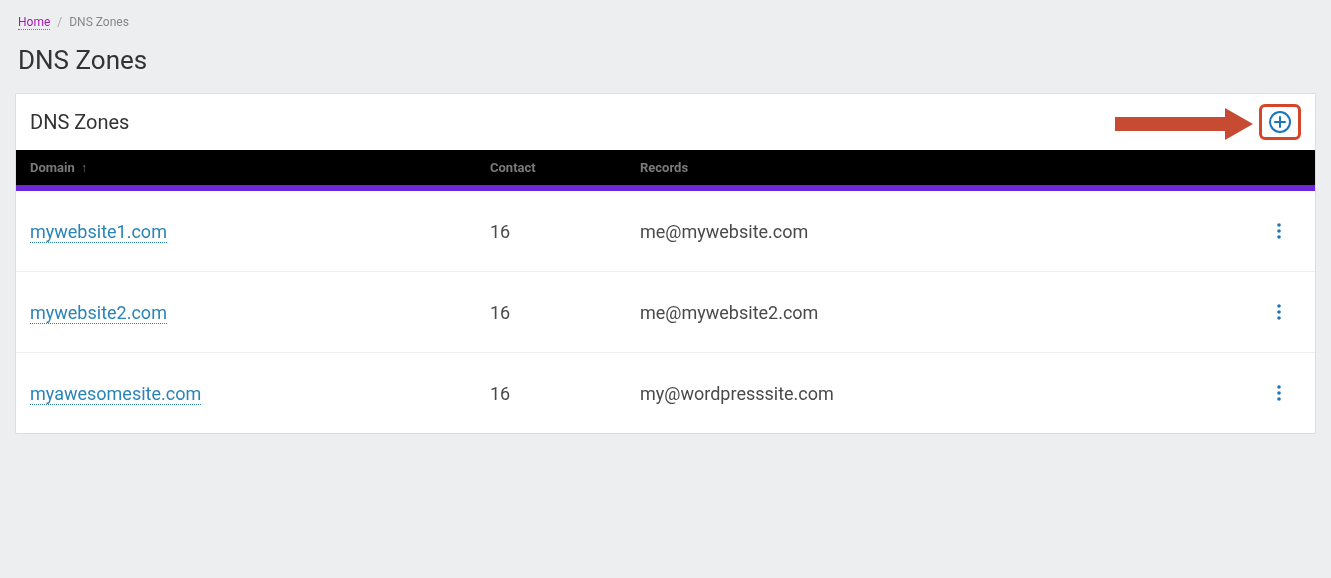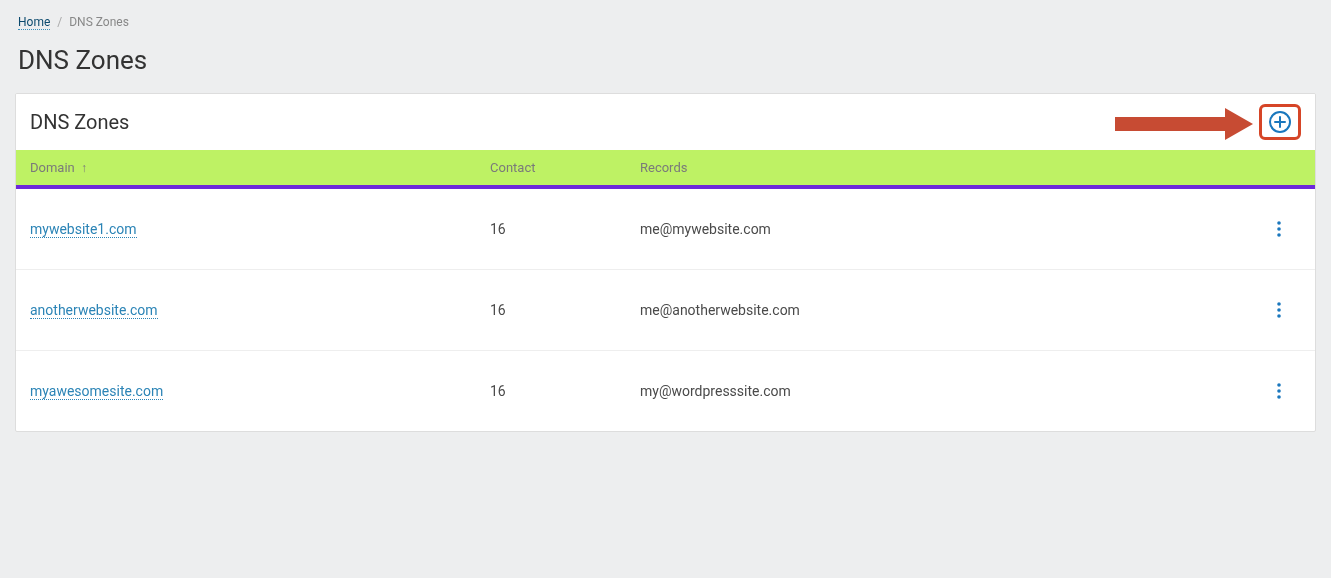--- a/index.html
+++ b/index.html
@@ -10,21 +10,21 @@
       width: 1331px;
       height: 578px;
       padding: 15px;
     }
     .breadcrumb {
       font-size: 12px;
       color: #888;
       padding: 0 0 10px 3px;
     }
     .breadcrumb a {
-      color: #0c4a6e;
+      color: #a21caf;
       text-decoration: none;
       border-bottom: 1px dotted #3a8fbb;
     }
     .breadcrumb .sep { margin: 0 4px; color: #aaa; }
     .page-title {
       font-size: 26px;
       font-weight: 400;
       color: #333;
       margin: 6px 0 18px 3px;
     }
@@ -81,31 +81,31 @@
       background: #c74b33;
     }
     .arrow-head {
       width: 0; height: 0;
       border-left: 28px solid #c74b33;
       border-top: 16px solid transparent;
       border-bottom: 16px solid transparent;
     }
     table { width: 100%; border-collapse: collapse; }
     thead th {
-      background: #bef264;
+      background: #000000;
       text-align: left;
-      font-weight: 400;
+      font-weight: 700;
       font-size: 13px;
       color: #7a7a7a;
       padding: 10px 14px;
-      border-bottom: 4px solid #6d28d9;
+      border-bottom: 6px solid #6d28d9;
     }
     tbody td {
       padding: 28px 14px;
-      font-size: 14px;
+      font-size: 18px;
       color: #4a4a4a;
       border-bottom: 1px solid #eee;
       vertical-align: middle;
     }
     tbody tr:last-child td { border-bottom: none; }
     .domain-link {
       color: #2b84b6;
       text-decoration: none;
       border-bottom: 1px dotted #2b84b6;
     }
@@ -176,23 +176,23 @@
             <button class="actions-btn" aria-label="Row actions">
               <svg width="4" height="16" viewBox="0 0 4 16">
                 <circle cx="2" cy="2" r="1.8" fill="#1a77bd"></circle>
                 <circle cx="2" cy="8" r="1.8" fill="#1a77bd"></circle>
                 <circle cx="2" cy="14" r="1.8" fill="#1a77bd"></circle>
               </svg>
             </button>
           </td>
         </tr>
         <tr>
-          <td class="col-domain"><a href="#" class="domain-link">anotherwebsite.com</a></td>
+          <td class="col-domain"><a href="#" class="domain-link">mywebsite2.com</a></td>
           <td class="col-records">16</td>
-          <td class="col-contact">me@anotherwebsite.com</td>
+          <td class="col-contact">me@mywebsite2.com</td>
           <td class="col-actions">
             <button class="actions-btn" aria-label="Row actions">
               <svg width="4" height="16" viewBox="0 0 4 16">
                 <circle cx="2" cy="2" r="1.8" fill="#1a77bd"></circle>
                 <circle cx="2" cy="8" r="1.8" fill="#1a77bd"></circle>
                 <circle cx="2" cy="14" r="1.8" fill="#1a77bd"></circle>
               </svg>
             </button>
           </td>
         </tr>

